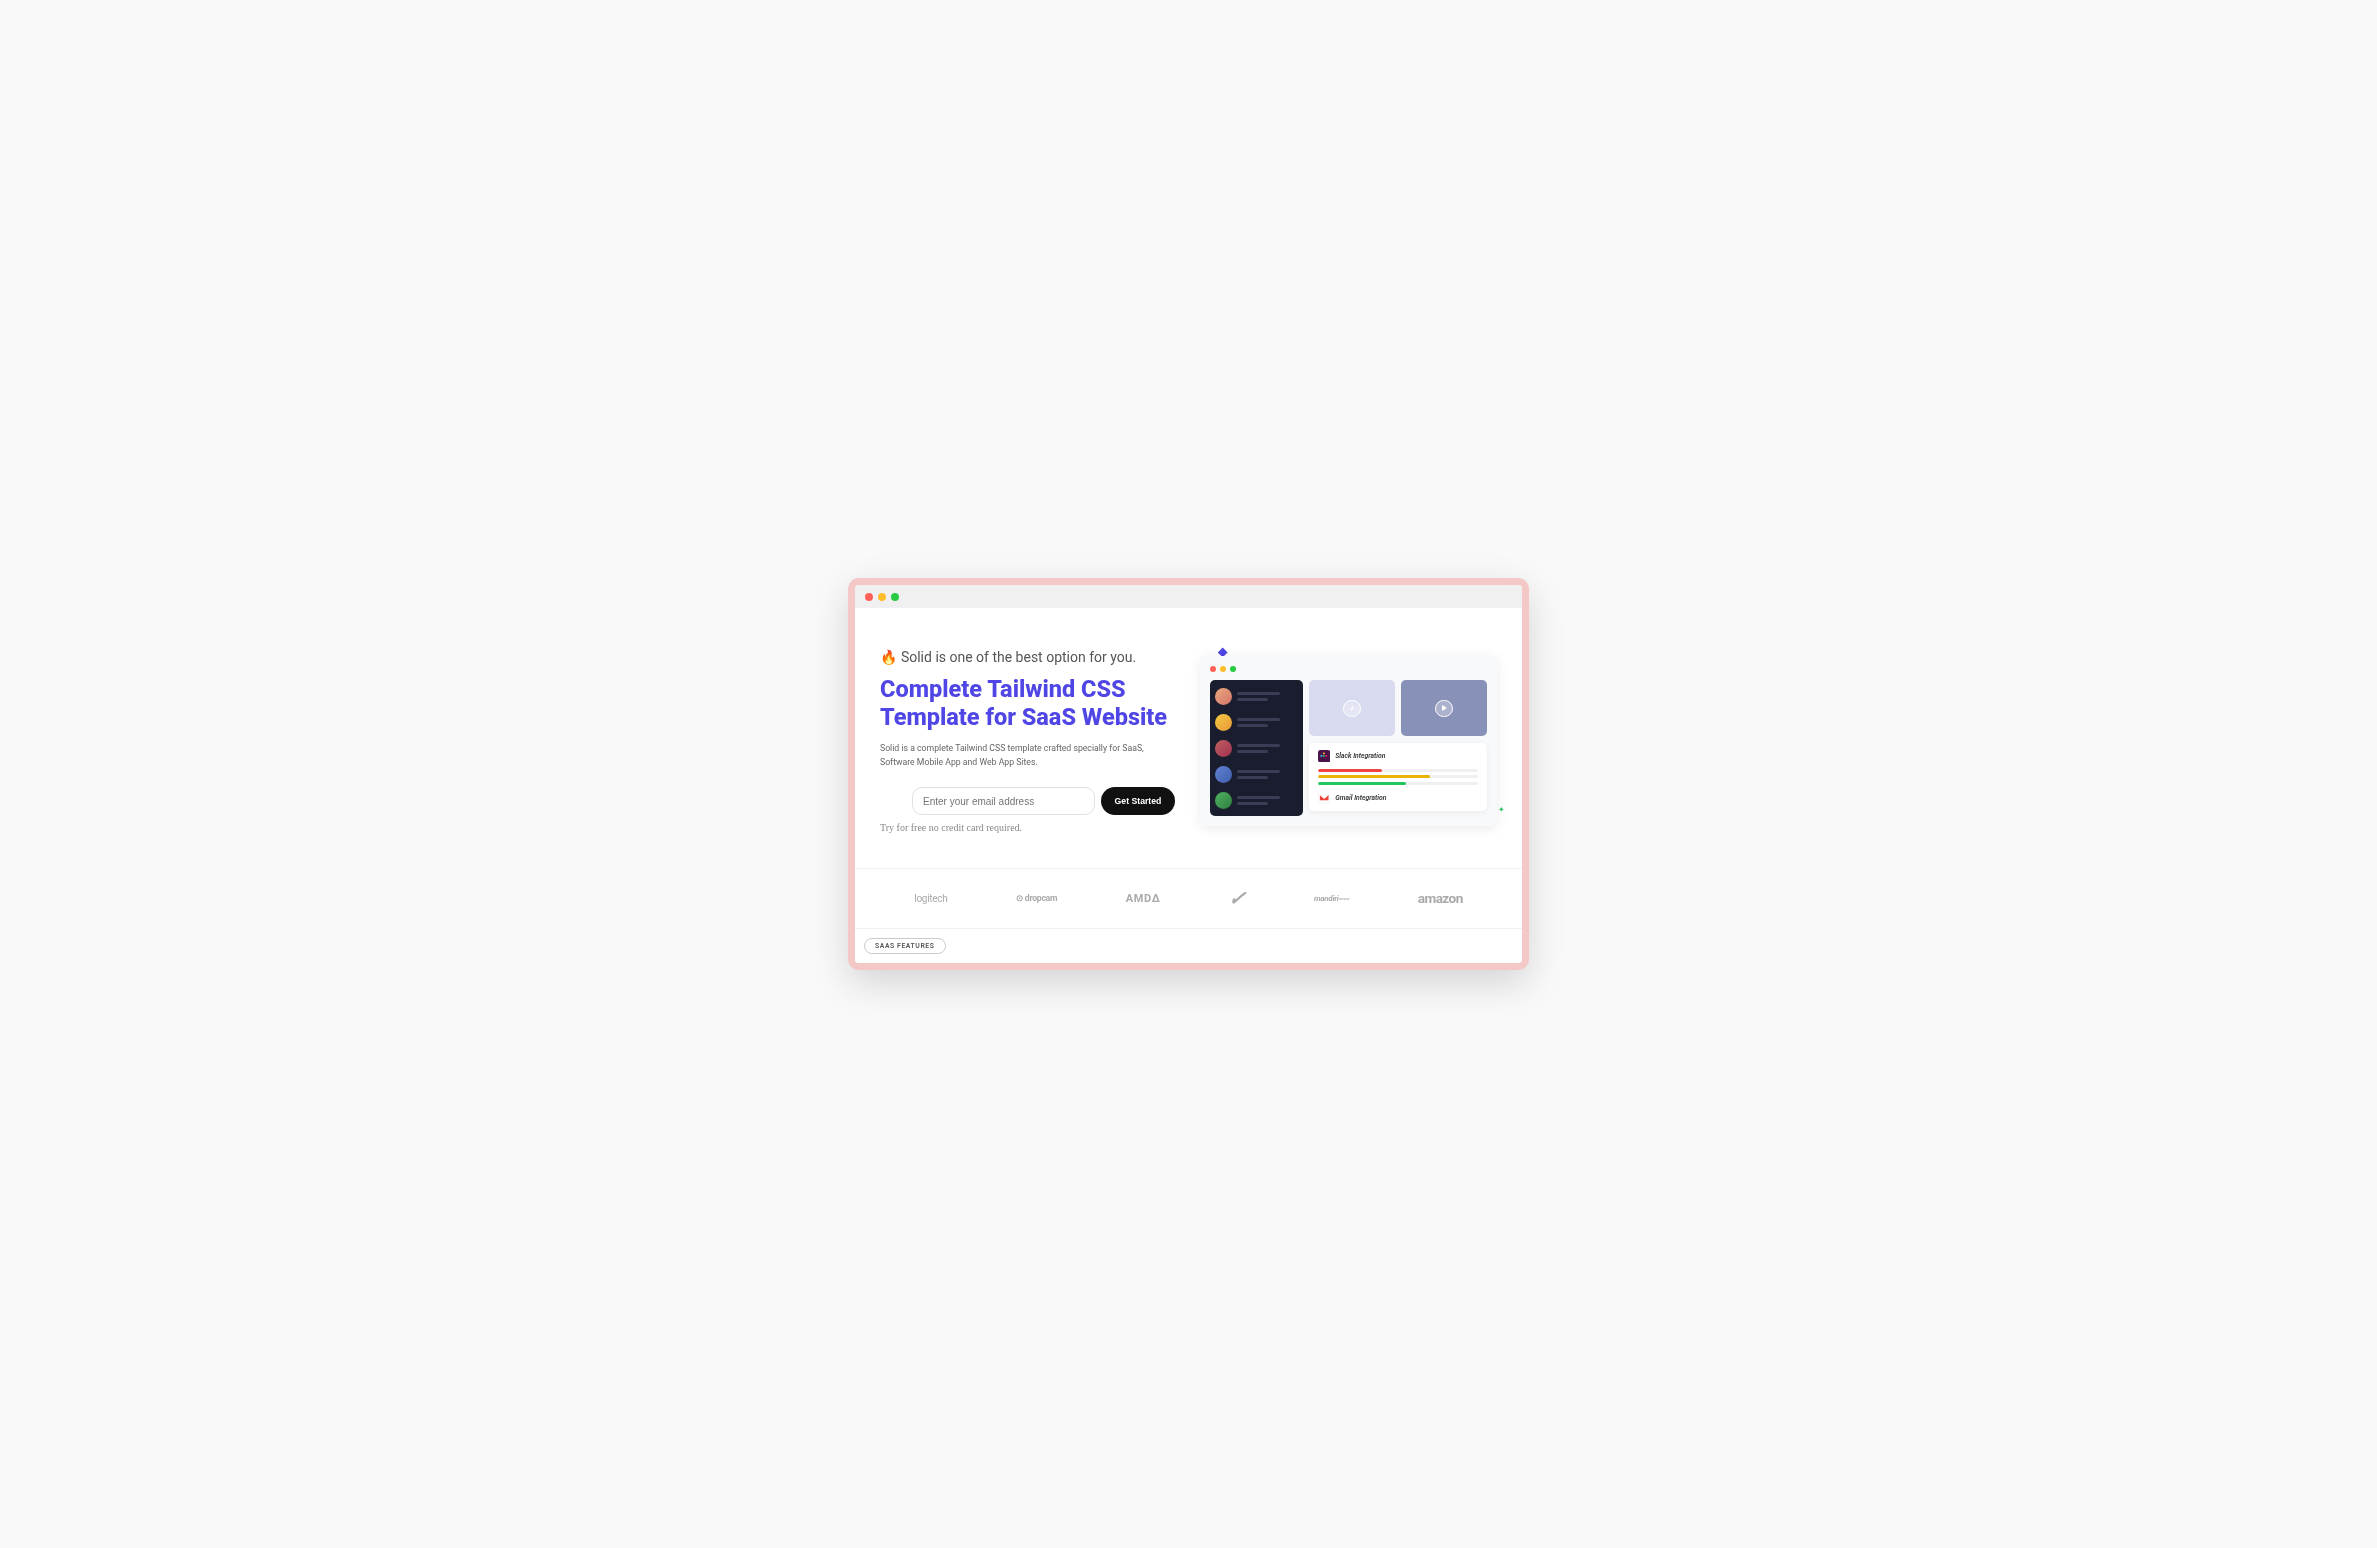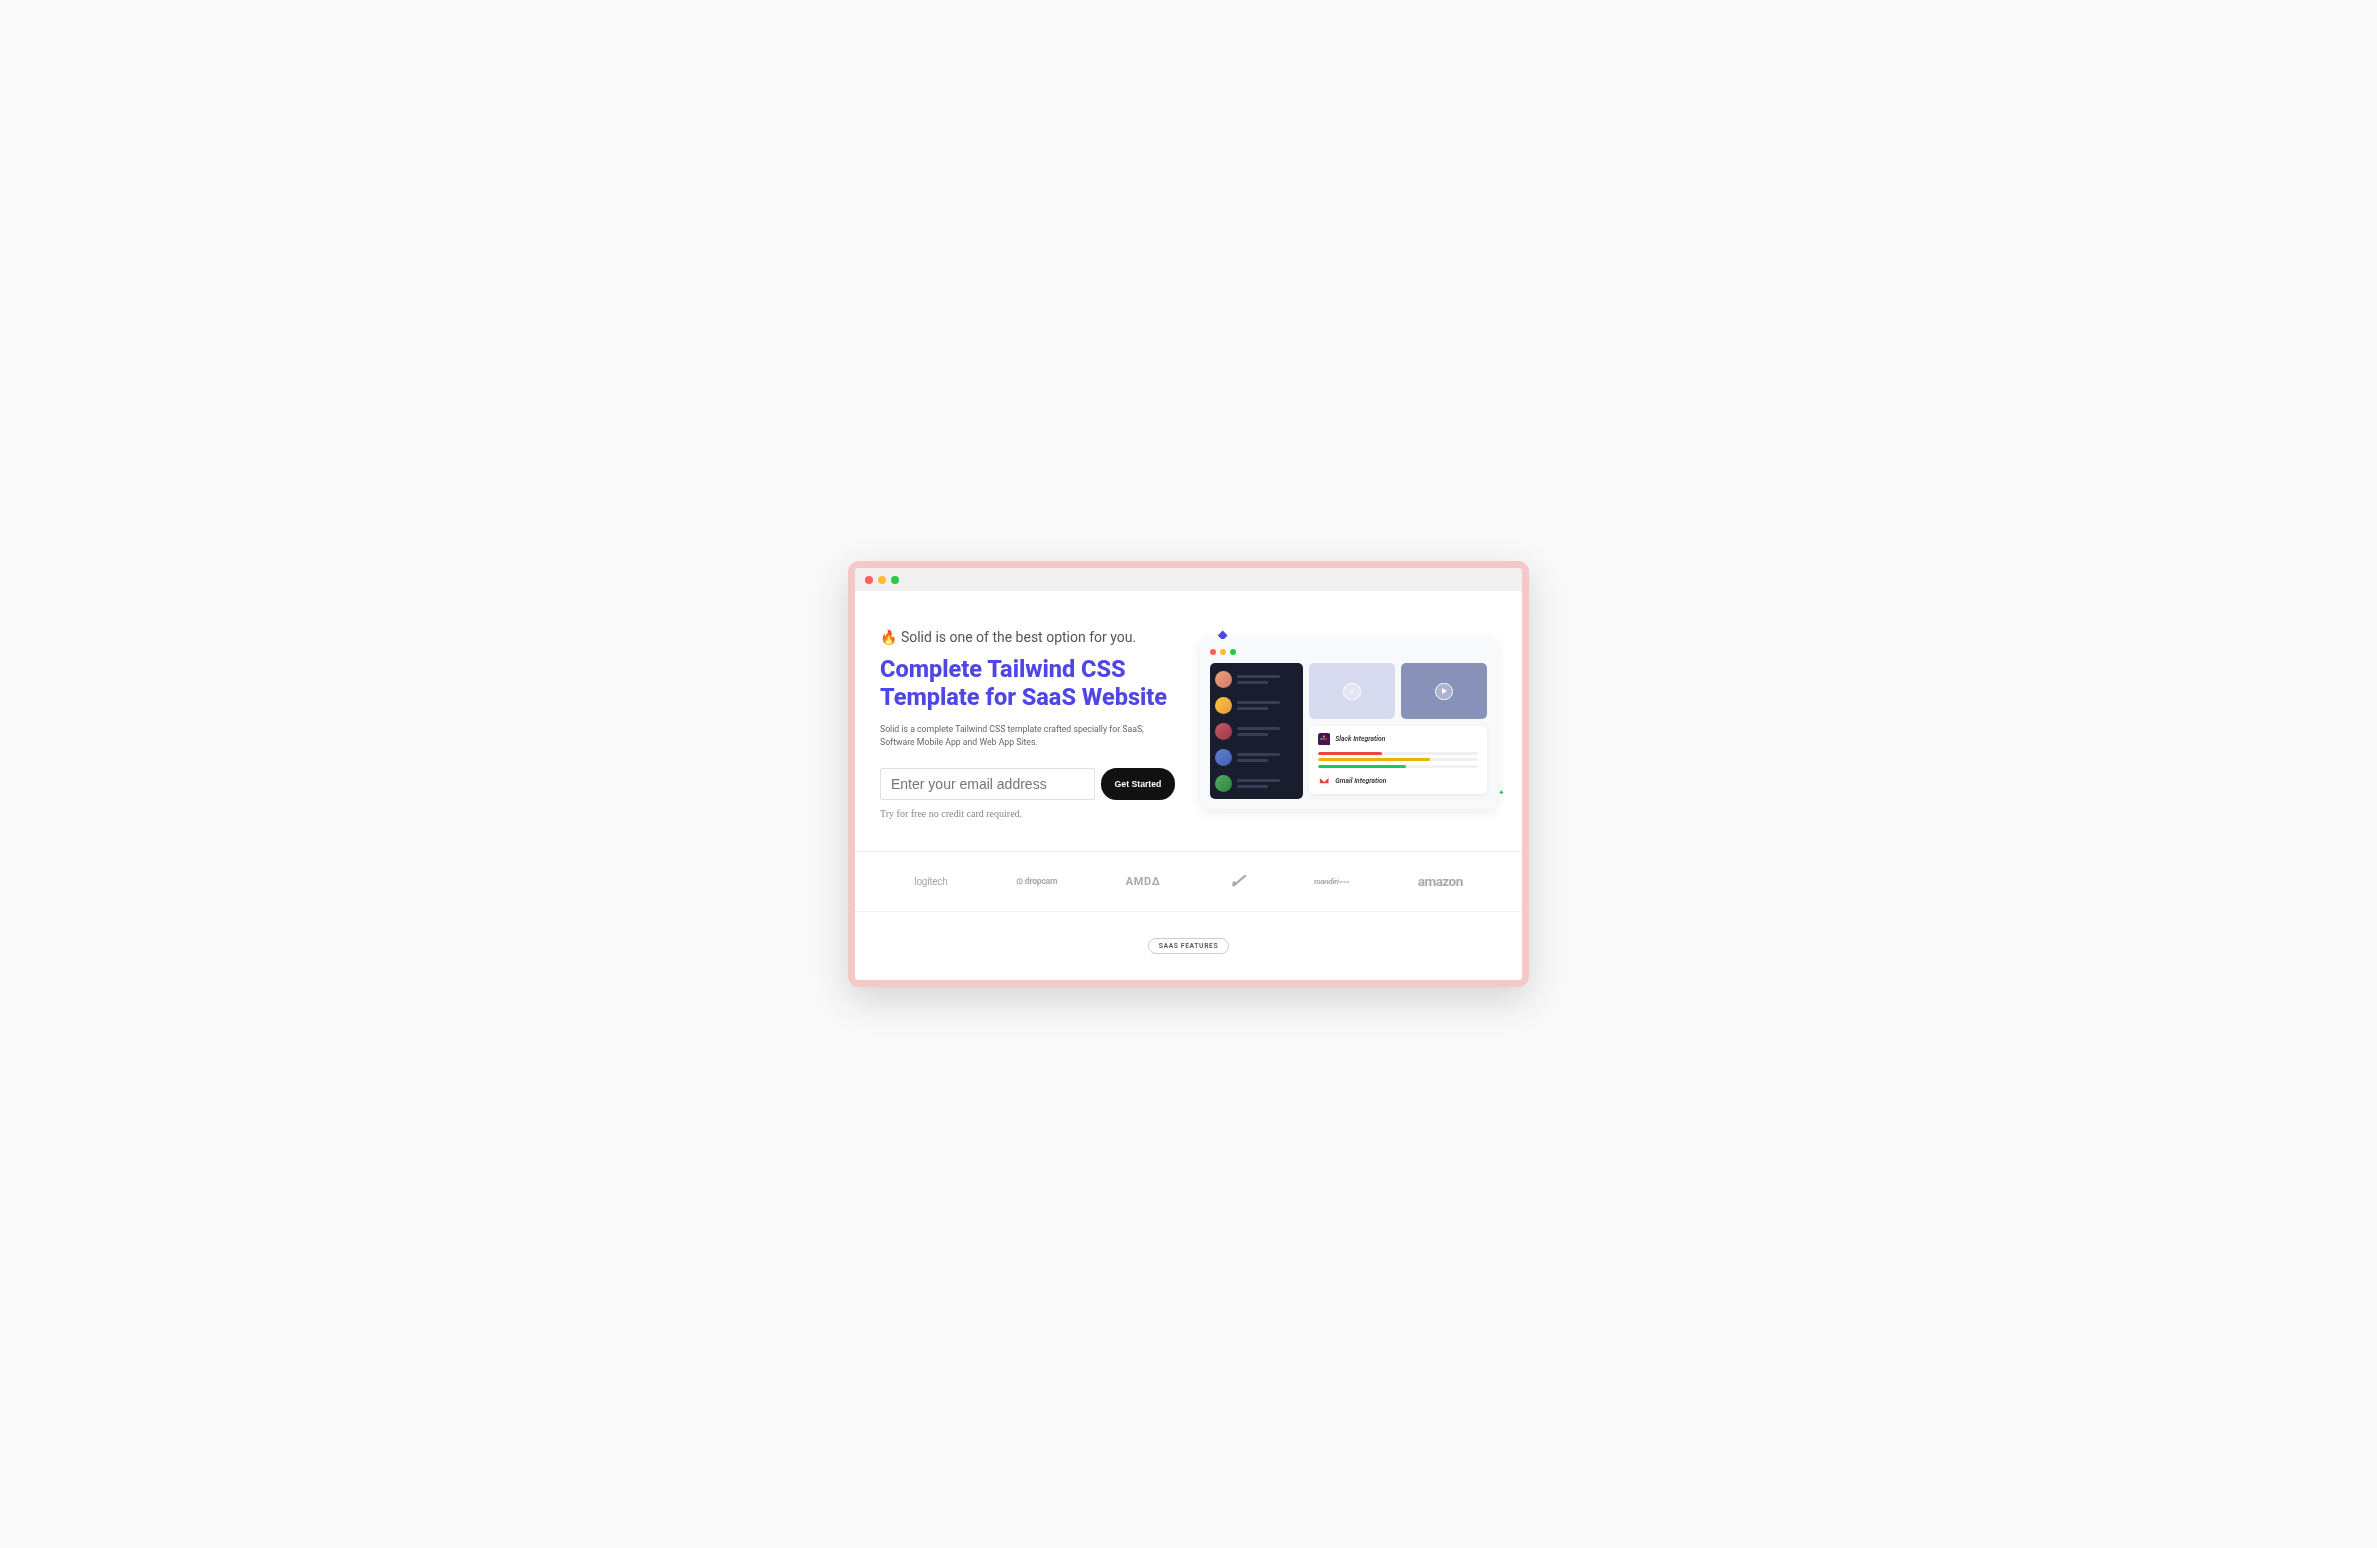--- a/index.html
+++ b/index.html
@@ -156,24 +156,25 @@
     .hero-form {
       display: flex;
       gap: 6.2px;
       margin-bottom: 7.4px;
     }
 
     .hero-input {
       flex: 1;
       padding: 7.4px 10px;
       border: 0.6px solid #e0e0e0;
-      border-radius: 2px;
-      font-size: 14px;
+      border-radius: 10px;
+      font-size: 10px;
       color: #999;
       outline: none;
+      margin-left: 32px;
     }
 
     .hero-btn {
       background: #111;
       color: #fff;
       border: none;
       padding: 7.4px 13.6px;
       border-radius: 15.5px;
       font-size: 8.7px;
       font-weight: 600;
@@ -412,22 +413,21 @@
 
     .brand-logo.logitech { font-size: 10px; font-weight: 400; }
     .brand-logo.dropcam { font-size: 8.7px; }
     .brand-logo.amd { letter-spacing: 0.6px; }
     .brand-logo.nike { font-size: 17.3px; font-style: italic; font-weight: 900; }
     .brand-logo.mandiri { font-size: 8.7px; }
     .brand-logo.amazon { font-size: 13.6px; font-weight: 700; letter-spacing: -0.6px; }
 
     
     .saas-label {
-      text-align: center;
-      padding: 26px;
+      padding: 9px;
       border-top: 0.6px solid #f0f0f0;
     }
 
     .saas-badge {
       display: inline-block;
       border: 0.6px solid #ccc;
       border-radius: 12.4px;
       padding: 3.1px 10px;
       font-size: 6.8px;
       font-weight: 600;

